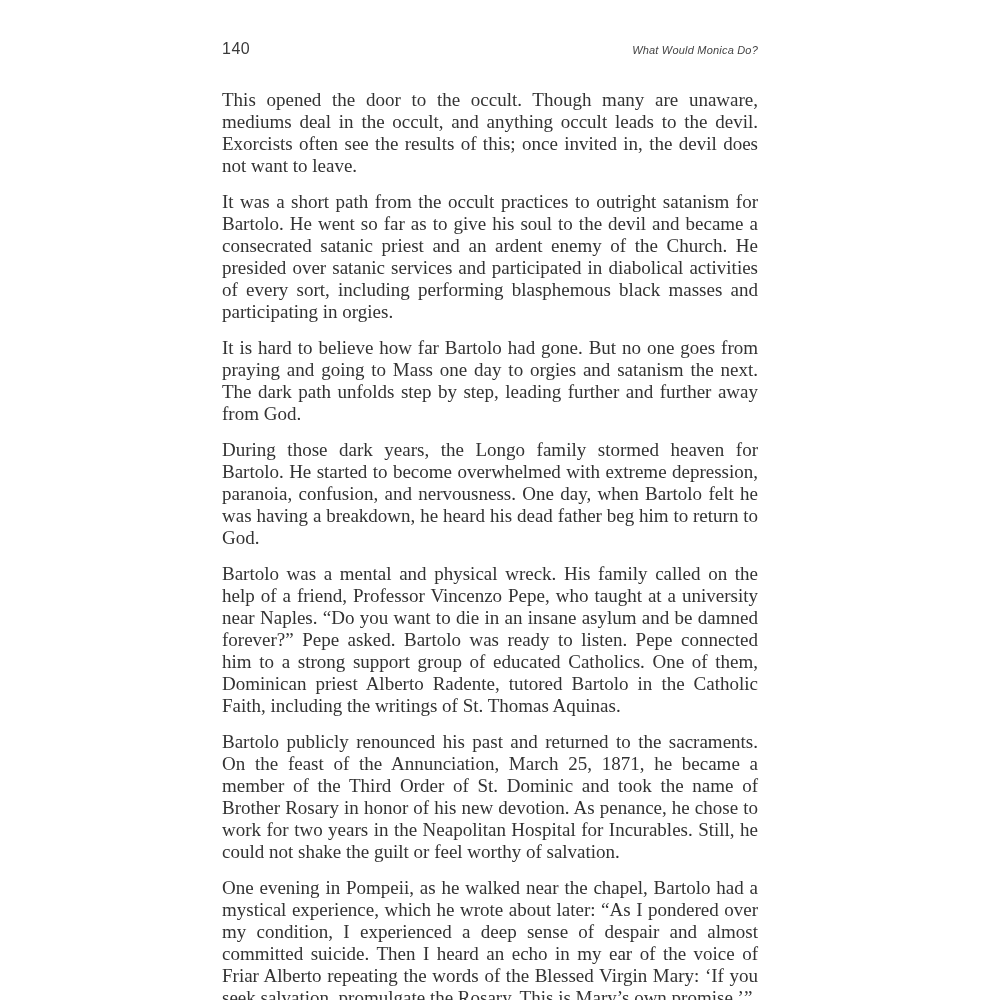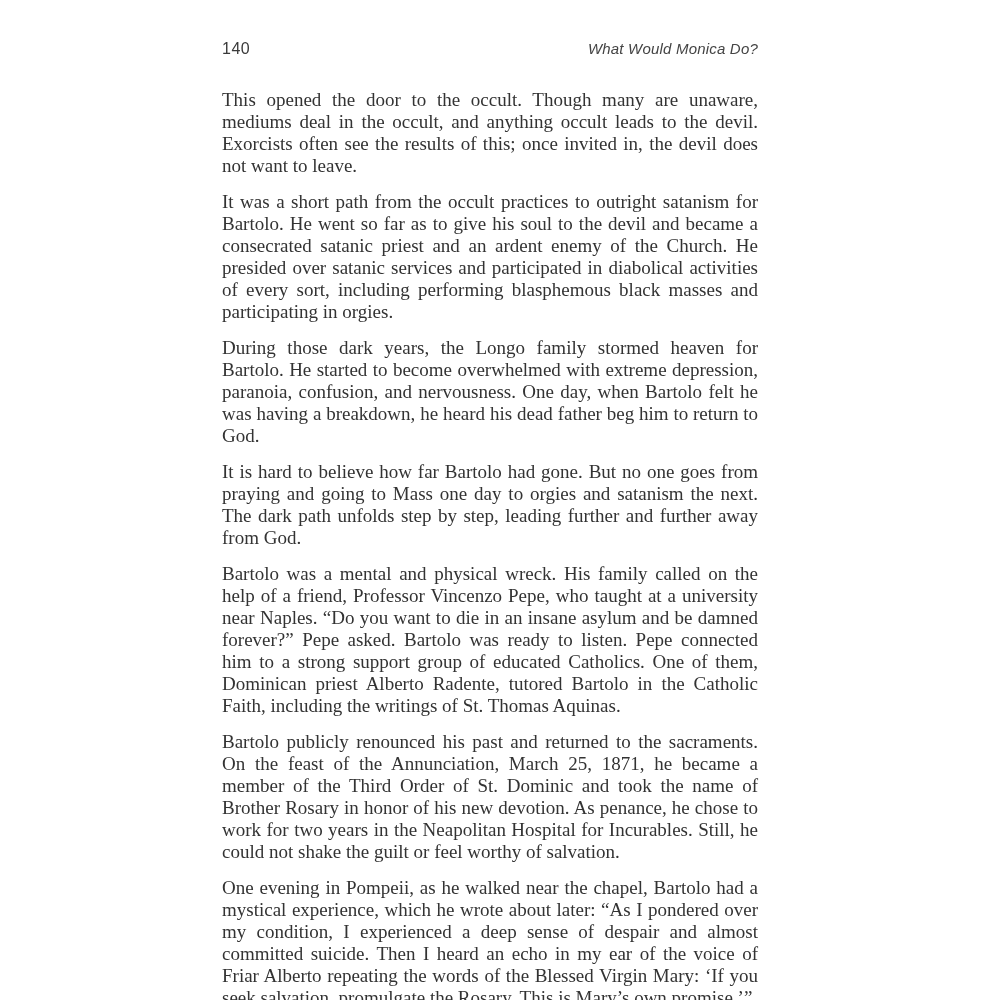--- a/index.html
+++ b/index.html
@@ -25,21 +25,21 @@
     font-family: "Liberation Sans", "DejaVu Sans", sans-serif;
     color: #3d3d3d;
     gap: 42px;
   }
   .page-number {
     font-size: 16px;
     letter-spacing: 0.5px;
     color: #3a3a3a;
   }
   .head-title {
-    font-size: 15px;
+    font-size: 11px;
     font-style: italic;
     color: #444444;
     letter-spacing: 0.2px;
   }
   .body-text {
     margin-top: 31px;
     font-size: 19px;
     line-height: 22px;
     color: #333333;
     text-align: justify;
@@ -56,21 +56,21 @@
   <div class="content">
 
     <div class="running-head">
       <span class="page-number">140</span>
       <span class="head-title">What Would Monica Do?</span>
     </div>
 
     <div class="body-text">
       <p>This opened the door to the occult. Though many are unaware, mediums deal in the occult, and anything occult leads to the devil. Exorcists often see the results of this; once invited in, the devil does not want to leave.</p>
       <p>It was a short path from the occult practices to outright satanism for Bartolo. He went so far as to give his soul to the devil and became a consecrated satanic priest and an ardent enemy of the Church. He presided over satanic services and participated in diabolical activities of every sort, including performing blasphemous black masses and participating in orgies.</p>
+      <p>It is hard to believe how far Bartolo had gone. But no one goes from praying and going to Mass one day to orgies and satanism the next. The dark path unfolds step by step, leading further and further away from God.</p>
       <p>During those dark years, the Longo family stormed heaven for Bartolo. He started to become overwhelmed with extreme depression, paranoia, confusion, and nervousness. One day, when Bartolo felt he was having a breakdown, he heard his dead father beg him to return to God.</p>
-      <p>It is hard to believe how far Bartolo had gone. But no one goes from praying and going to Mass one day to orgies and satanism the next. The dark path unfolds step by step, leading further and further away from God.</p>
       <p>Bartolo was a mental and physical wreck. His family called on the help of a friend, Professor Vincenzo Pepe, who taught at a university near Naples. “Do you want to die in an insane asylum and be damned forever?” Pepe asked. Bartolo was ready to listen. Pepe connected him to a strong support group of educated Catholics. One of them, Dominican priest Alberto Radente, tutored Bartolo in the Catholic Faith, including the writings of St. Thomas Aquinas.</p>
       <p>Bartolo publicly renounced his past and returned to the sacraments. On the feast of the Annunciation, March 25, 1871, he became a member of the Third Order of St. Dominic and took the name of Brother Rosary in honor of his new devotion. As penance, he chose to work for two years in the Neapolitan Hospital for Incurables. Still, he could not shake the guilt or feel worthy of salvation.</p>
       <p>One evening in Pompeii, as he walked near the chapel, Bartolo had a mystical experience, which he wrote about later: “As I pondered over my condition, I experienced a deep sense of despair and almost committed suicide. Then I heard an echo in my ear of the voice of Friar Alberto repeating the words of the Blessed Virgin Mary: ‘If you seek salvation, promulgate the Rosary. This is Mary’s own promise.’”</p>
     </div>
 
   </div>
 </div>
 
 </body></html>

